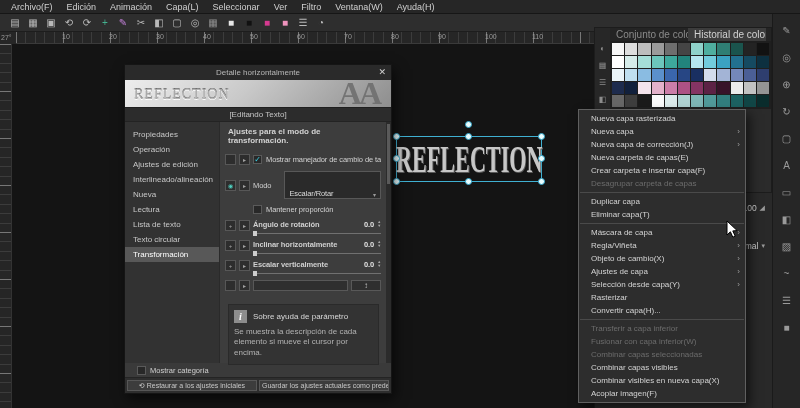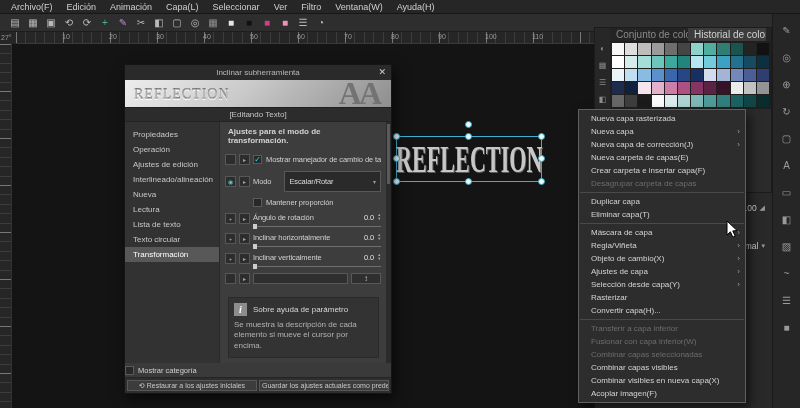--- a/index.html
+++ b/index.html
@@ -92,42 +92,42 @@
   .drow{display:flex;align-items:center;gap:3px;margin-bottom:6px;font-size:7.5px;letter-spacing:-.1px;}
   .drow.indent{padding-left:28px;align-items:flex-end;}
   .mini-btn{width:11px;height:11px;flex:none;background:#2d2d2d;border:1px solid #575757;
             font-size:6px;color:#a0a0a0;text-align:center;line-height:10px;}
   .mini-btn.teal{color:#4fd0c0;}
   .chk{display:flex;align-items:center;gap:4px;min-width:0;}
   .chk-label{white-space:nowrap;overflow:hidden;color:#d0d0d0;}
   .box{width:9px;height:9px;flex:none;background:#282828;border:1px solid #5a5a5a;
        font-size:8px;line-height:8px;text-align:center;color:#3ad4e8;}
   .lbl{color:#d0d0d0;white-space:nowrap;}
-  .select{margin-left:10px;flex:1;height:21px;background:#2a2a2a;border:1px solid #585858;
-          display:flex;align-items:center;justify-content:space-between;padding:0 4px;color:#dcdcdc;}
+  .select{margin-left:10px;flex:1;height:28px;background:#2a2a2a;border:1px solid #585858;
+          display:flex;align-items:flex-end;justify-content:space-between;padding:0 4px;color:#dcdcdc;}
   .caret{color:#9a9a9a;font-size:6px;}
   .slider-row{align-items:flex-start;}
   .slider-area{flex:1;min-width:0;display:block;}
-  .slider-top{display:flex;align-items:flex-start;}
+  .slider-top{display:flex;align-items:flex-start;font-weight:bold;}
   .slider-top .lbl{flex:1;overflow:hidden;}
   .val{width:20px;text-align:right;color:#e2e2e2;flex:none;}
   .spin{display:flex;flex-direction:column;margin-left:3px;font-size:4px;line-height:4px;color:#aaa;flex:none;}
   .track{display:block;height:1px;background:#707070;margin-top:4px;position:relative;}
   .thumb{position:absolute;left:0;top:-2px;width:4px;height:5px;background:#cdcdcd;}
   .wide-btn{flex:1;height:11px;background:#2f2f2f;border:1px solid #585858;}
   .sq-btn{width:30px;height:11px;flex:none;background:#2f2f2f;border:1px solid #585858;
           text-align:center;line-height:9px;font-size:8px;color:#bdbdbd;}
   .info-box{margin:13px 2px 0 3px;background:#333333;border:1px solid #2a2a2a;padding:5px 5px 6px 5px;}
   .info-head{display:flex;align-items:center;gap:6px;color:#d8d8d8;}
   .info-icon{width:13px;height:13px;flex:none;background:#8d8d8d;color:#fff;text-align:center;line-height:13px;
              font-family:"Liberation Serif",serif;font-style:italic;font-weight:bold;font-size:10px;}
   .info-text{margin-top:4px;color:#b2b2b2;line-height:1.3;}
   .dlg-scrollbar{position:absolute;right:0;top:0;width:5px;height:100%;background:#2b2b2b;}
   .dlg-scroll-thumb{position:absolute;top:2px;left:1px;width:3px;height:60px;background:#5a5a5a;display:block;}
-  .dlg-footcheck{flex:none;height:14px;display:flex;align-items:center;padding-left:0;font-size:7.5px;}
+  .dlg-footcheck{flex:none;height:14px;display:flex;align-items:center;padding-left:12px;font-size:7.5px;}
   .dlg-buttons{flex:none;height:16px;background:#2e2e2e;border-top:1px solid #242424;
                display:flex;gap:2px;padding:2px;}
   .foot-btn{flex:1;background:#3c3c3c;border:1px solid #575757;color:#c8c8c8;font-size:7px;
             text-align:center;line-height:10px;white-space:nowrap;overflow:hidden;padding:0 2px;}
 
   
   .context-menu{position:absolute;left:578px;top:109px;width:168px;background:#2d2d2d;
                 border:1px solid #606060;box-shadow:4px 5px 10px rgba(0,0,0,.55);z-index:20;padding:2px 0;}
   .cm-item{height:13px;line-height:13px;padding:0 14px 0 12px;font-size:8px;color:#d4d4d4;
            position:relative;white-space:nowrap;overflow:hidden;}
@@ -306,21 +306,21 @@
       <span class="rt-icon">▭</span>
       <span class="rt-icon">◧</span>
       <span class="rt-icon">▨</span>
       <span class="rt-icon">~</span>
       <span class="rt-icon">☰</span>
       <span class="rt-icon">■</span>
     </div>
 
   <div class="dialog">
     <div class="dlg-title">
-      <span>Inclinar subherramienta</span>
+      <span>Detalle horizontalmente</span>
       <span class="dlg-close">✕</span>
     </div>
     <div class="dlg-banner">
       <span class="banner-brand">REFLECTION</span>
       <span class="banner-aa">AA</span>
     </div>
     <div class="dlg-editing">[Editando Texto]</div>
 
     <div class="dlg-body">
       <div class="cat-list">
@@ -398,21 +398,21 @@
                 <span class="thumb"></span>
               </span>
           </span>
         </div>
 
         <div class="drow slider-row">
           <span class="mini-btn">+</span>
           <span class="mini-btn">▸</span>
           <span class="slider-area">
             <span class="slider-top">
-              <span class="lbl">Inclinar verticalmente</span>
+              <span class="lbl">Escalar verticalmente</span>
               <span class="val">0.0</span>
               <span class="spin">
                   <span>▲</span>
                   <span>▼</span>
                 </span>
             </span>
             <span class="track">
                 <span class="thumb"></span>
               </span>
           </span>

